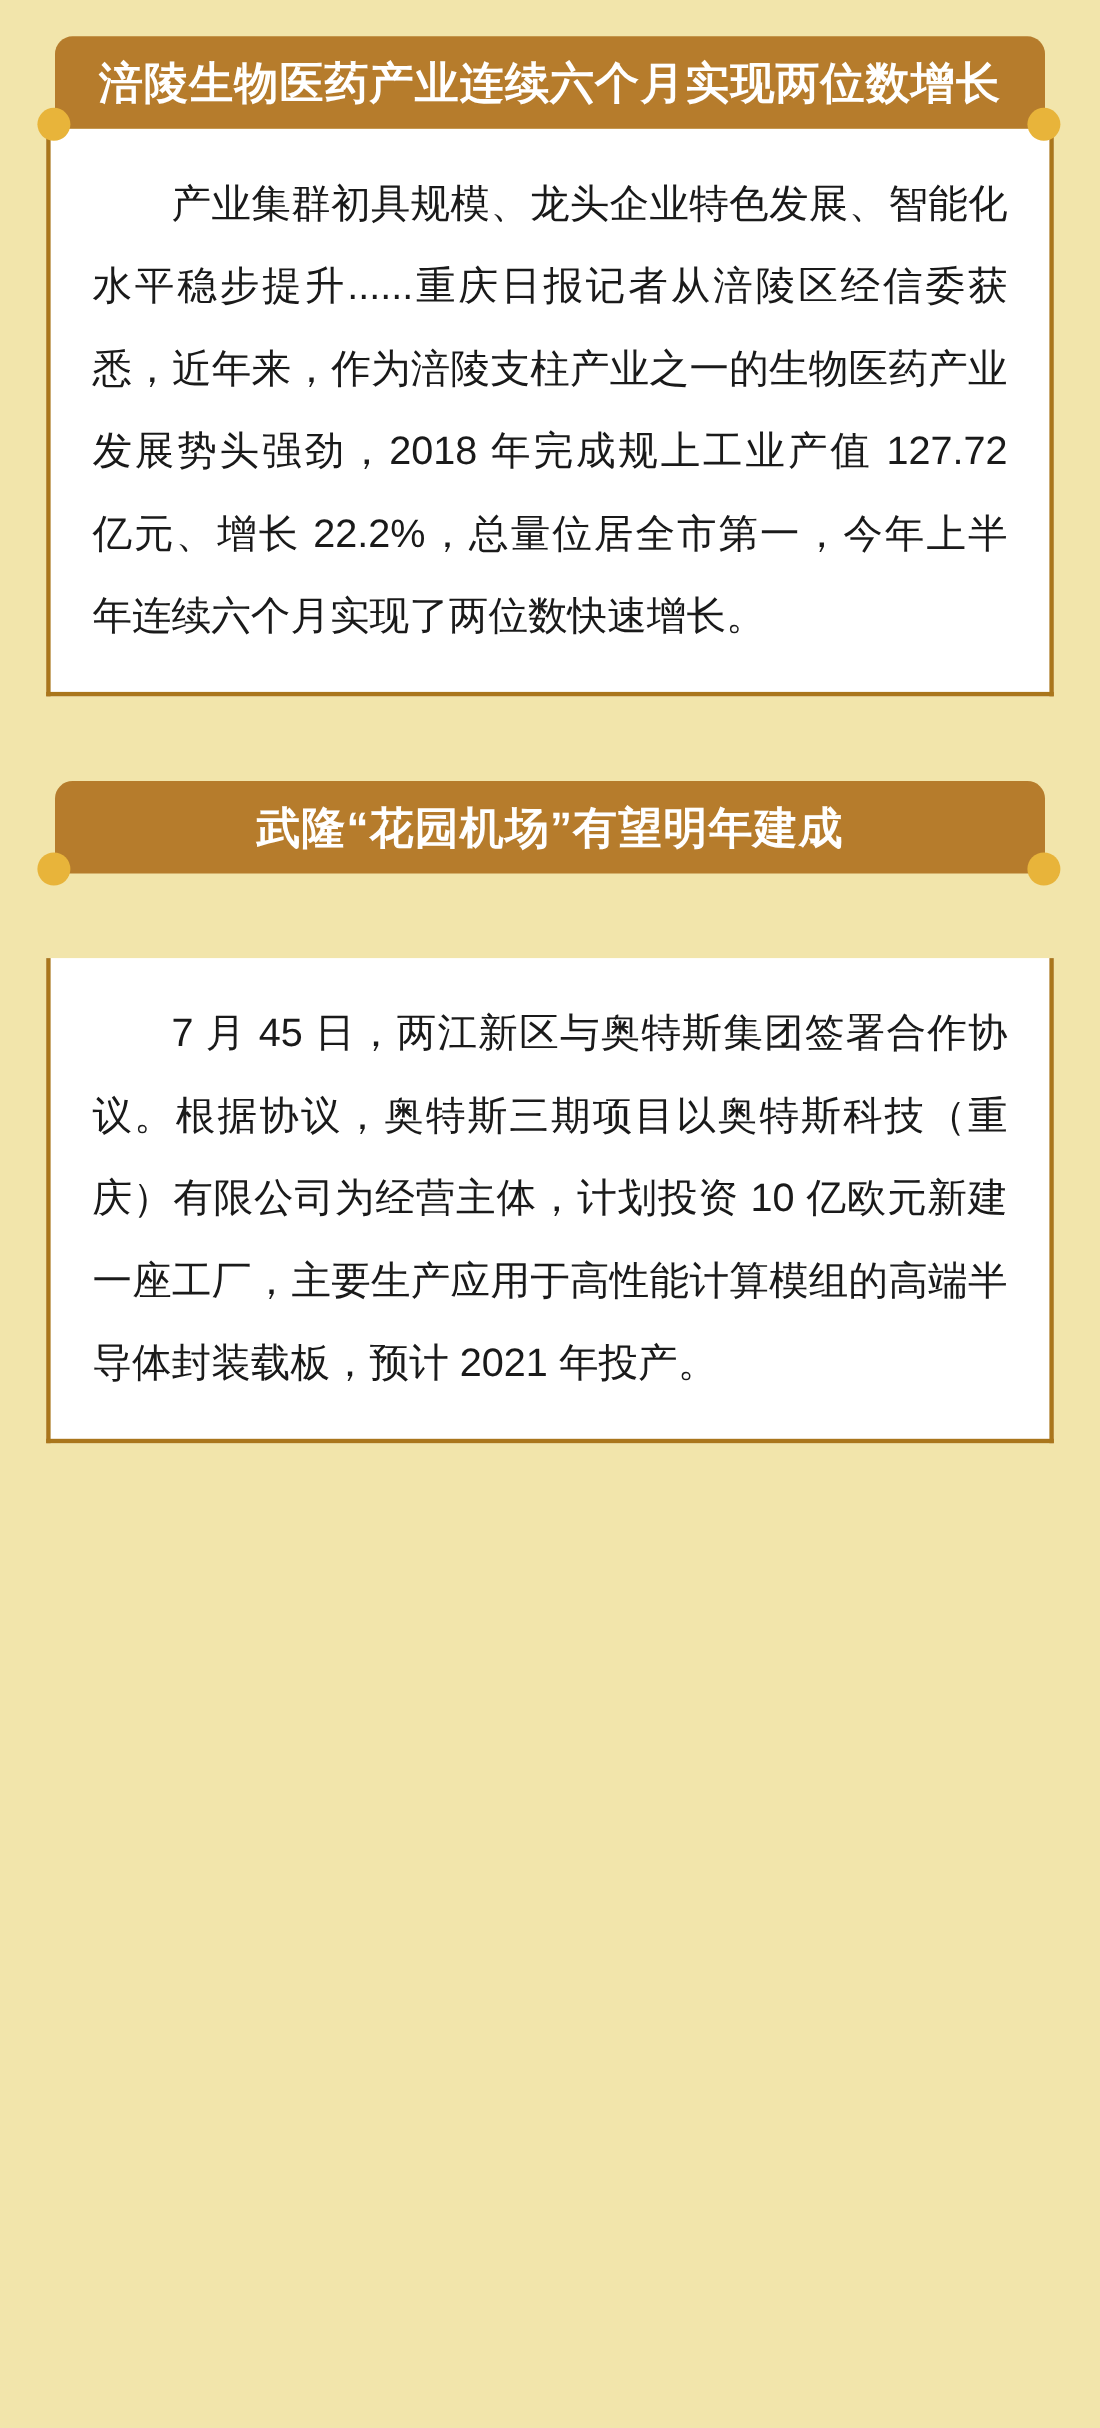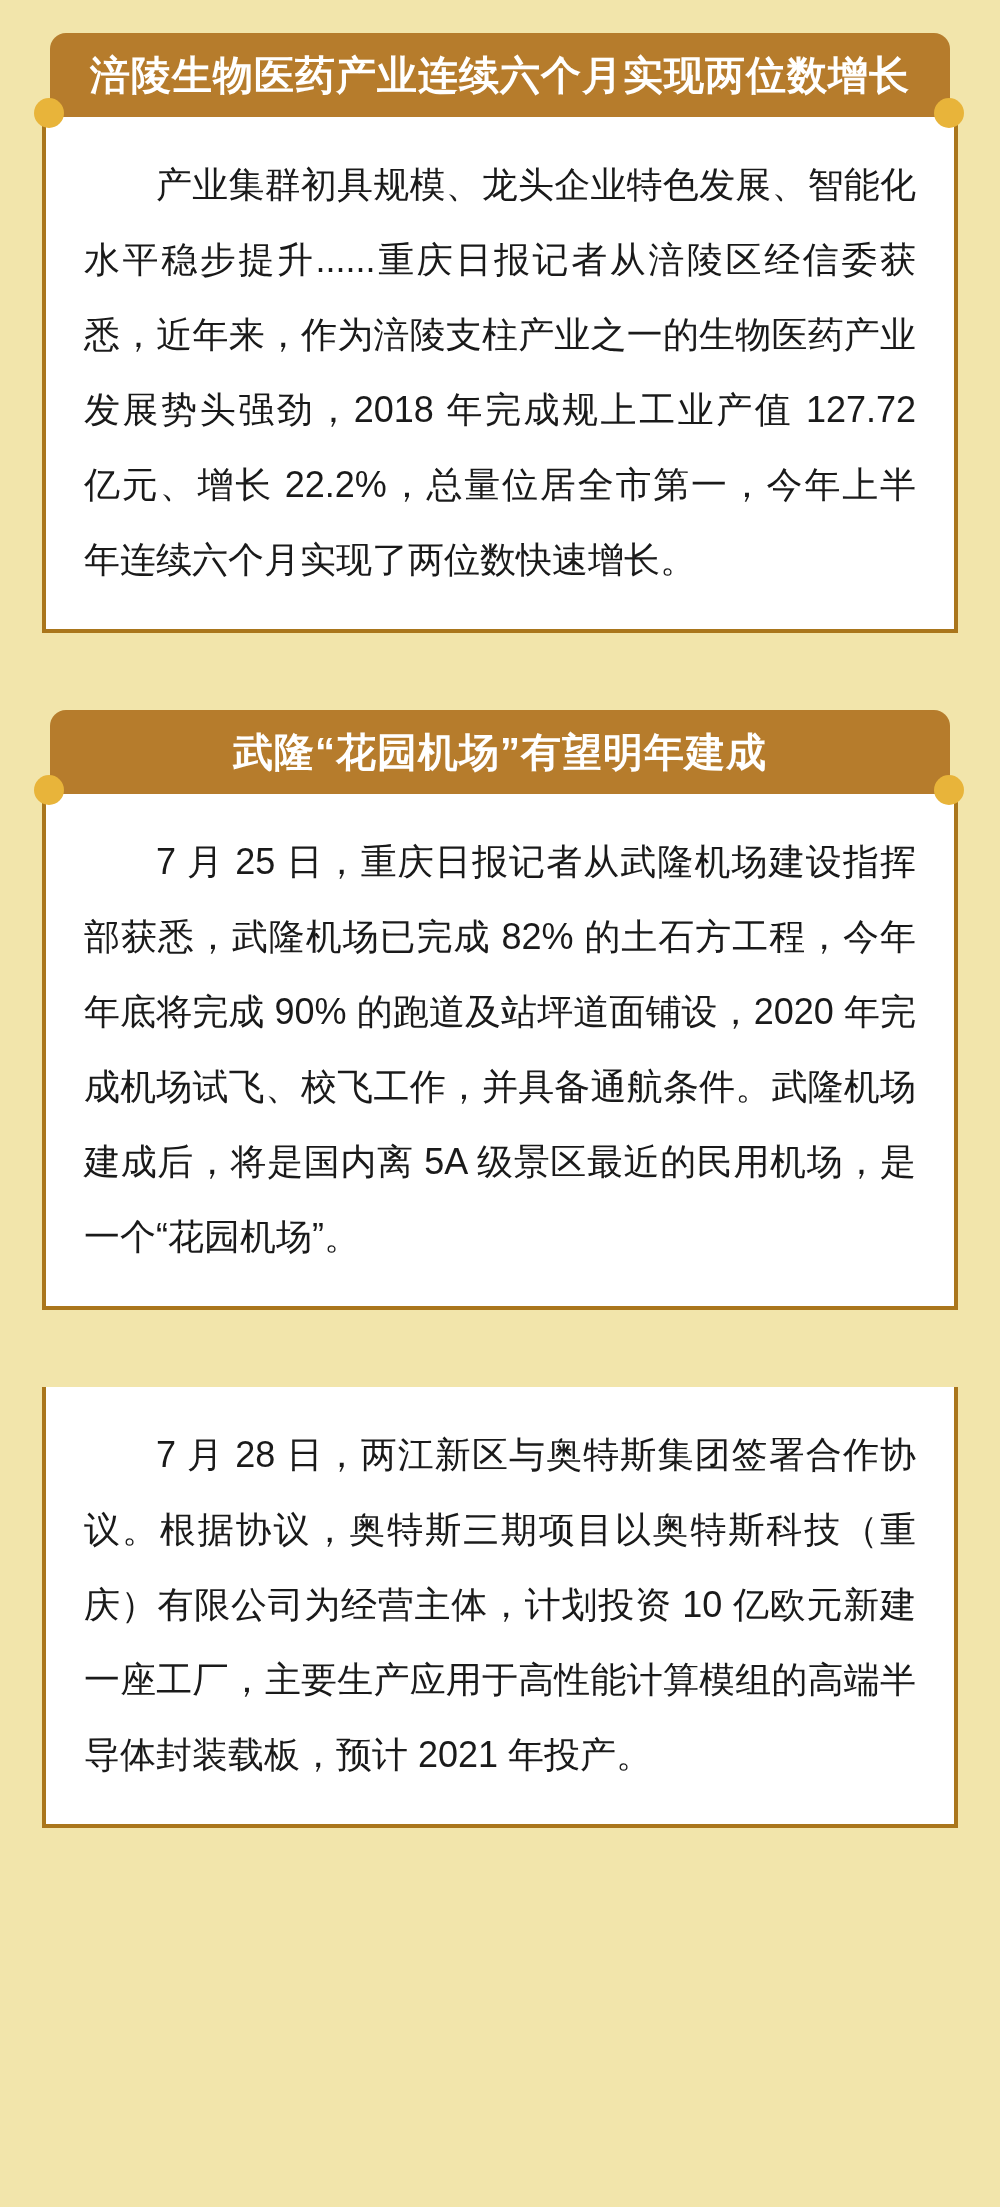--- a/index.html
+++ b/index.html
@@ -90,24 +90,21 @@
       <p class="body-text">产业集群初具规模、龙头企业特色发展、智能化水平稳步提升......重庆日报记者从涪陵区经信委获悉，近年来，作为涪陵支柱产业之一的生物医药产业发展势头强劲，2018 年完成规上工业产值 127.72 亿元、增长 22.2%，总量位居全市第一，今年上半年连续六个月实现了两位数快速增长。</p>
     </div>
   </section>
 
   <section class="news-item">
     <div class="banner">
       <span class="banner-title">武隆“花园机场”有望明年建成</span>
       <span class="dot dot-left"></span>
       <span class="dot dot-right"></span>
     </div>
-    <div class="card">
-      <p class="body-text">7 月 25 日，重庆日报记者从武隆机场建设指挥部获悉，武隆机场已完成 82% 的土石方工程，今年年底将完成 90% 的跑道及站坪道面铺设，2020 年完成机场试飞、校飞工作，并具备通航条件。武隆机场建成后，将是国内离 5A 级景区最近的民用机场，是一个“花园机场”。</p>
-    </div>
   </section>
 
   <section class="news-item">
     <div class="card">
-      <p class="body-text">7 月 28 日，两江新区与奥特斯集团签署合作协议。根据协议，奥特斯三期项目以奥特斯科技（重庆）有限公司为经营主体，计划投资 10 亿欧元新建一座工厂，主要生产应用于高性能计算模组的高端半导体封装载板，预计 2021 年投产。</p>
+      <p class="body-text">7 月 45 日，两江新区与奥特斯集团签署合作协议。根据协议，奥特斯三期项目以奥特斯科技（重庆）有限公司为经营主体，计划投资 10 亿欧元新建一座工厂，主要生产应用于高性能计算模组的高端半导体封装载板，预计 2021 年投产。</p>
     </div>
   </section>
 
 </div>
 
 </body></html>

